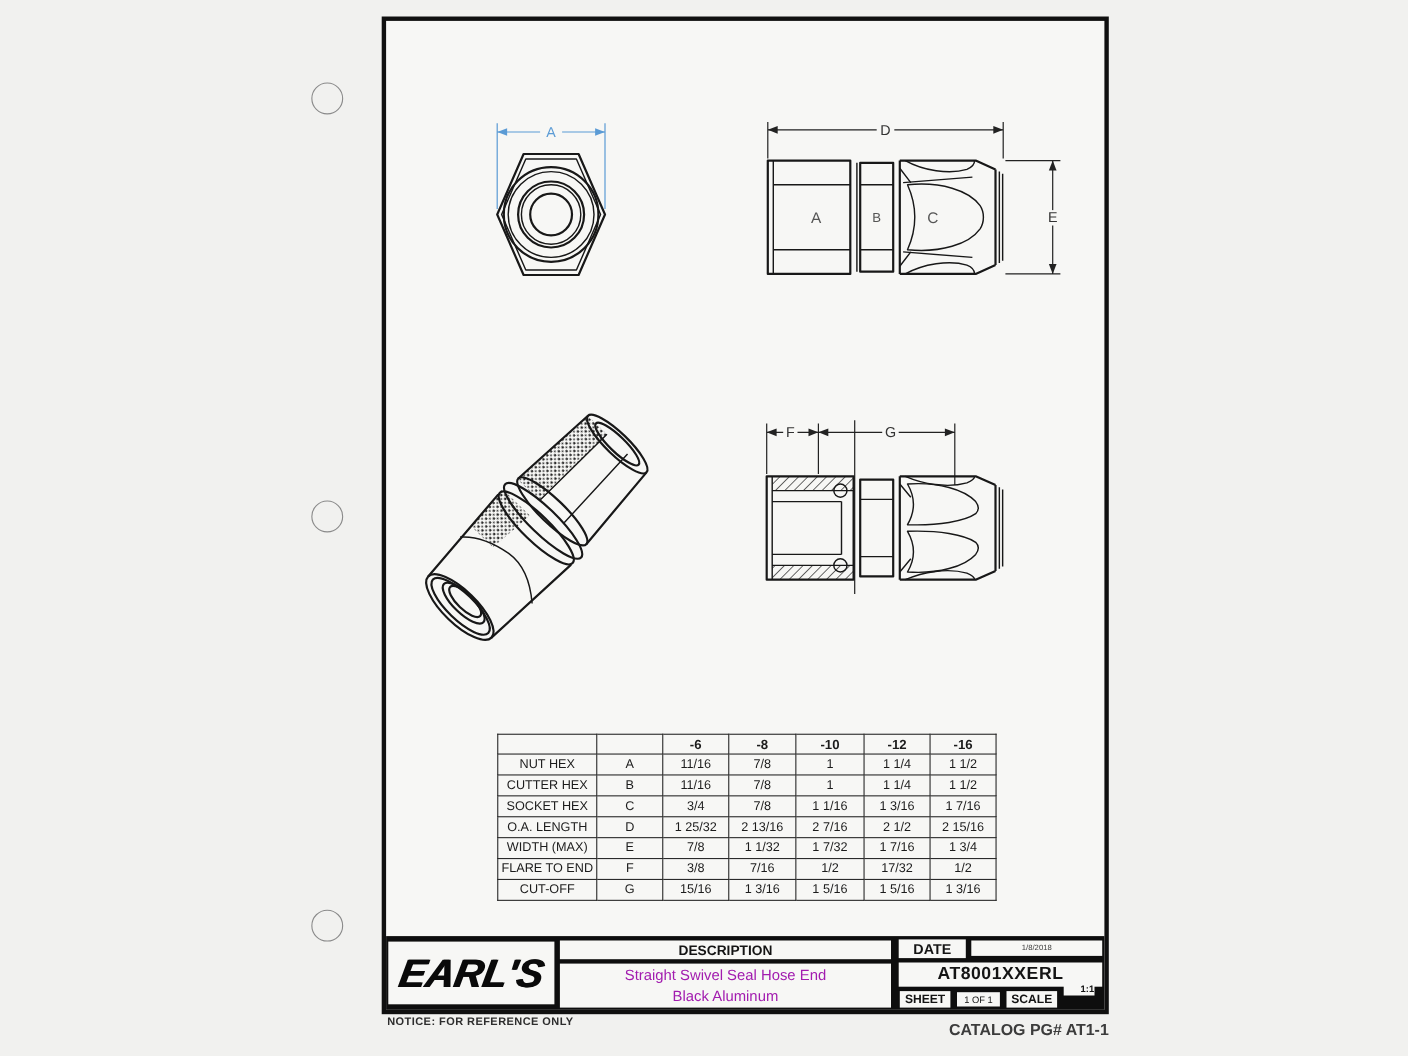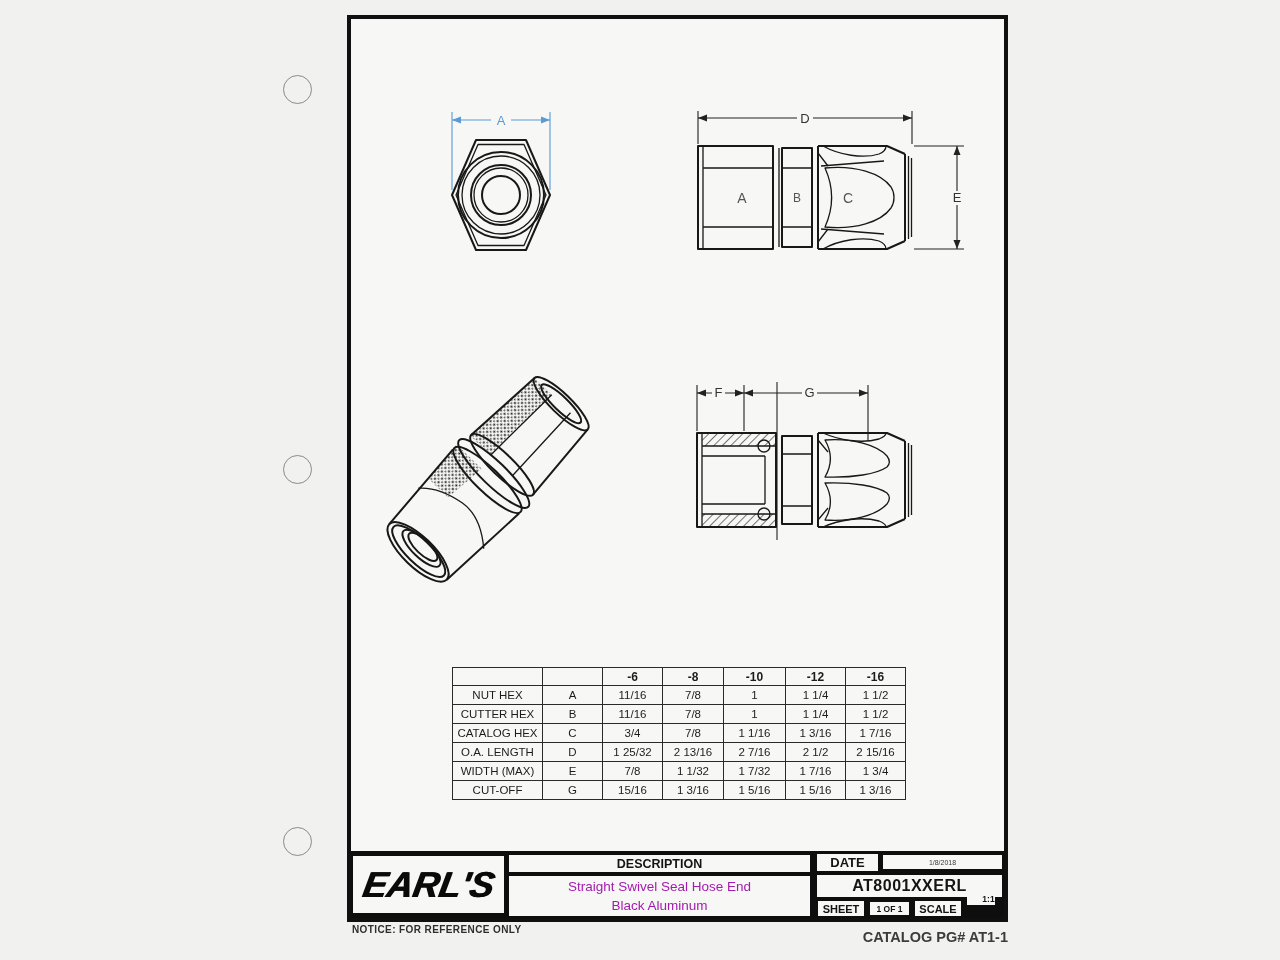--- a/index.html
+++ b/index.html
@@ -31,21 +31,21 @@
     font-style:italic; font-weight:bold; font-size:36px; letter-spacing:0px;
     transform:skewX(-10deg); text-shadow:1.2px 0 0 #0a0a0a; color:#0a0a0a;
   }
   .tb-desc-h { left:158px; top:4px;  width:301px; height:17px; font-weight:bold; font-size:12.5px; }
   .tb-desc   { left:158px; top:25px; width:301px; height:40px; flex-direction:column;
                font-size:13.5px; color:#a21caf; line-height:19px; }
   .tb-date-h { left:466px; top:3px;  width:61px;  height:17px; font-weight:bold; font-size:13px; }
   .tb-date-v { left:532px; top:4px;  width:119px; height:14px; font-size:7px; color:#3a3a3a; }
   .tb-pn     { left:466px; top:24px; width:185px; height:22px; font-weight:bold; font-size:16px; letter-spacing:.5px; }
   .tb-sheet-h{ left:467px; top:50px; width:46px;  height:15px; font-weight:bold; font-size:11px; }
-  .tb-sheet-v{ left:519px; top:51px; width:39px;  height:13px; font-weight:bold; font-size:8.5px; }
+  .tb-sheet-v{ left:519px; top:51px; width:39px;  height:13px; font-weight:normal; font-size:8.5px; }
   .tb-scale-h{ left:564px; top:50px; width:46px;  height:15px; font-weight:bold; font-size:11px; }
   .tb-scale-v{ left:616px; top:41px; width:28px;  height:13px; font-weight:bold; font-size:8.5px;padding-left:15px; }
   .notice  { left:352px; top:924px; font-size:10px; font-weight:bold; letter-spacing:.4px; color:#2e2e2e; }
   .catalog { left:816px; top:929px; width:192px; text-align:right; font-size:14.5px; color:#3c3c3c;font-weight:bold; }
   
   .spec-wrap { left:452px; top:667px; }
   table.spec { border-collapse:collapse; table-layout:fixed; }
   .spec th, .spec td {
     border:1.6px solid #2a2a2a; padding:0; text-align:center;
     height:19px; font-size:11.5px; color:#1c1c1c; overflow:hidden; white-space:nowrap;
@@ -228,21 +228,21 @@
         <tr>
           <td>CUTTER HEX</td>
           <td>B</td>
           <td>11/16</td>
           <td>7/8</td>
           <td>1</td>
           <td>1 1/4</td>
           <td>1 1/2</td>
         </tr>
         <tr>
-          <td>CATALOG HEX</td>
+          <td>SOCKET HEX</td>
           <td>C</td>
           <td>3/4</td>
           <td>7/8</td>
           <td>1 1/16</td>
           <td>1 3/16</td>
           <td>1 7/16</td>
         </tr>
         <tr>
           <td>O.A. LENGTH</td>
           <td>D</td>
@@ -253,20 +253,29 @@
           <td>2 15/16</td>
         </tr>
         <tr>
           <td>WIDTH (MAX)</td>
           <td>E</td>
           <td>7/8</td>
           <td>1 1/32</td>
           <td>1 7/32</td>
           <td>1 7/16</td>
           <td>1 3/4</td>
+        </tr>
+        <tr>
+          <td>FLARE TO END</td>
+          <td>F</td>
+          <td>3/8</td>
+          <td>7/16</td>
+          <td>1/2</td>
+          <td>17/32</td>
+          <td>1/2</td>
         </tr>
         <tr>
           <td>CUT-OFF</td>
           <td>G</td>
           <td>15/16</td>
           <td>1 3/16</td>
           <td>1 5/16</td>
           <td>1 5/16</td>
           <td>1 3/16</td>
         </tr>

